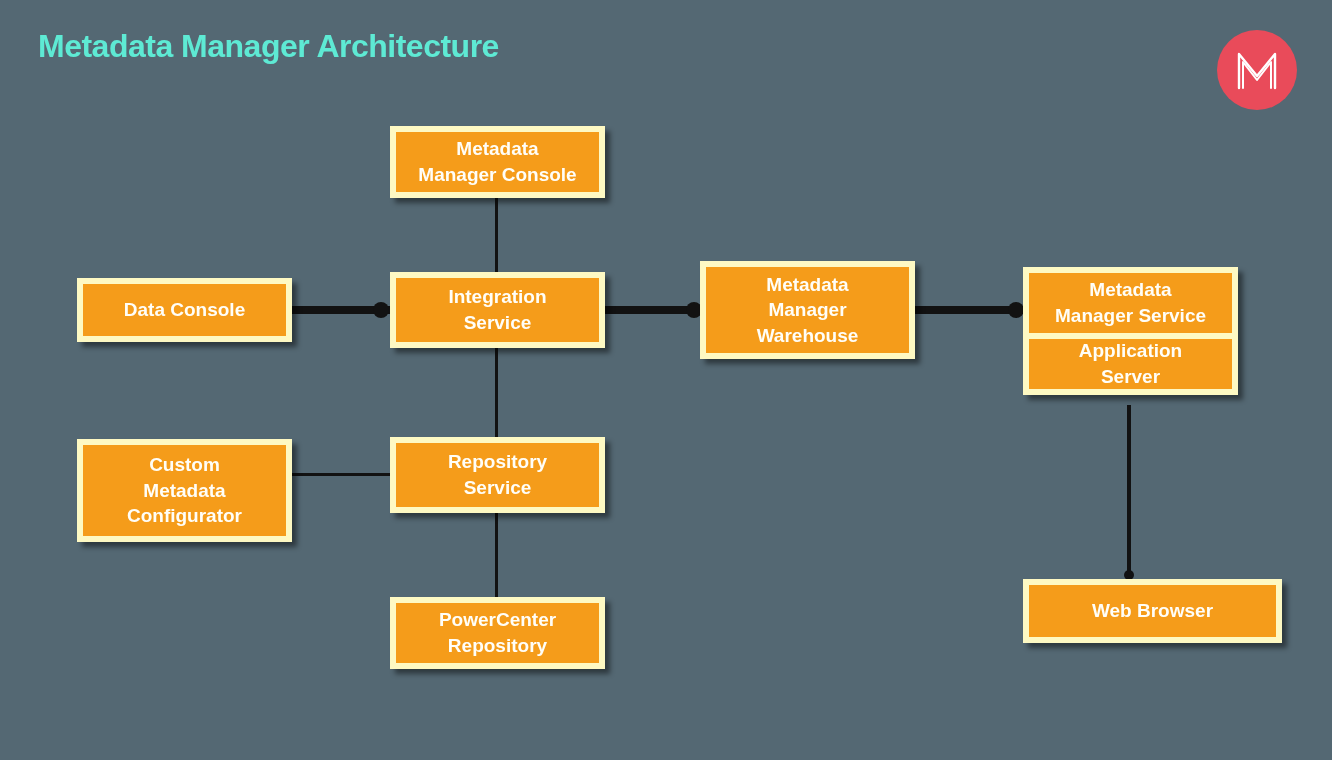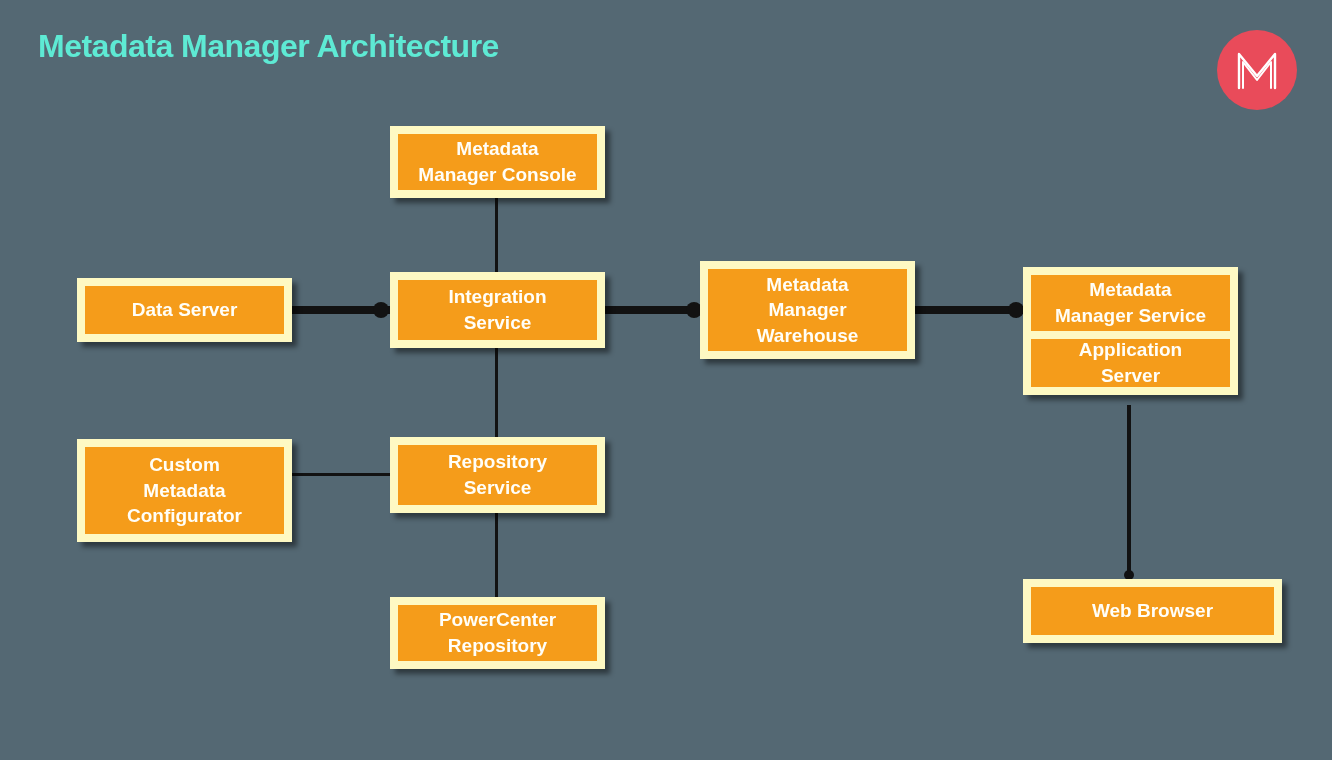--- a/index.html
+++ b/index.html
@@ -43,21 +43,21 @@
     .diagram {
       position: absolute;
       top: 0;
       left: 0;
       width: 1332px;
       height: 760px;
     }
     .box {
       position: absolute;
       background: #f59c1a;
-      border: 8px solid #fef9c3;
+      border: 6px solid #fef9c3;
       color: #fffef8;
       font-weight: 700;
       font-size: 19px;
       display: flex;
       align-items: center;
       justify-content: center;
       text-align: center;
       line-height: 1.35;
       padding: 6px 8px;
       box-shadow: 5px 5px 5px rgba(0,0,0,0.45);
@@ -117,21 +117,21 @@
 
   <div class="connector v-thin" style="left:495px; top:345px; height:95px;"></div>
 
   <div class="connector v-thin" style="left:495px; top:510px; height:90px;"></div>
 
   <div class="connector thin" style="left:289px; top:473px; width:115px;"></div>
 
   <div class="connector v-thick-ish" style="left:1127px; top:405px; height:185px;"></div>
   <div class="dot small" style="left:1124px; top:570px;"></div>
 
-  <div class="box" style="left:77px; top:278px; width:215px; height:64px;">Data Server</div>
+  <div class="box" style="left:77px; top:278px; width:215px; height:64px;">Data Console</div>
 
   <div class="box" style="left:390px; top:126px; width:215px; height:72px;">Metadata<br>Manager Console</div>
 
   <div class="box" style="left:390px; top:272px; width:215px; height:76px;">Integration<br>Service</div>
 
   <div class="box" style="left:700px; top:261px; width:215px; height:98px;">Metadata<br>Manager<br>Warehouse</div>
 
   <div class="stack" style="left:1023px; top:267px; width:215px;">
     <div class="box" style="height:72px;">Metadata<br>Manager Service</div>
     <div class="box" style="height:56px;">Application<br>Server</div>

